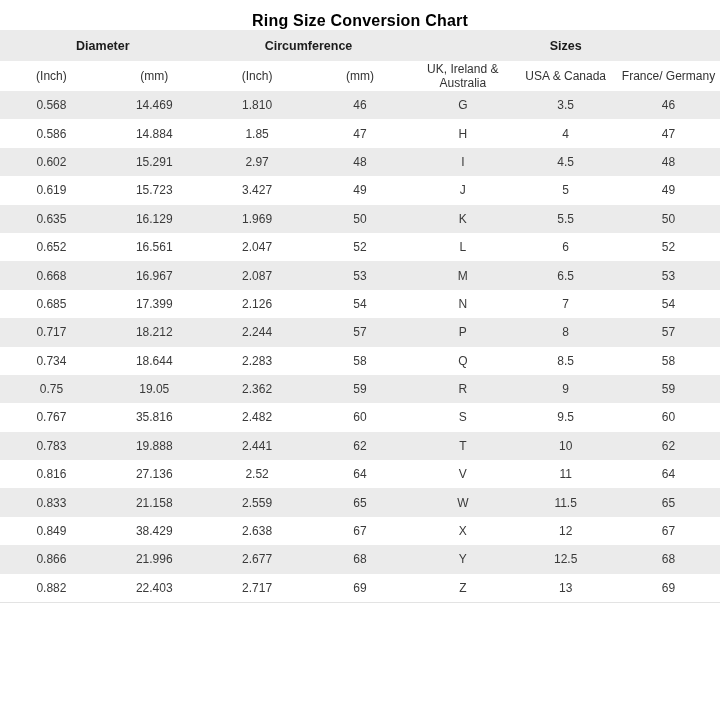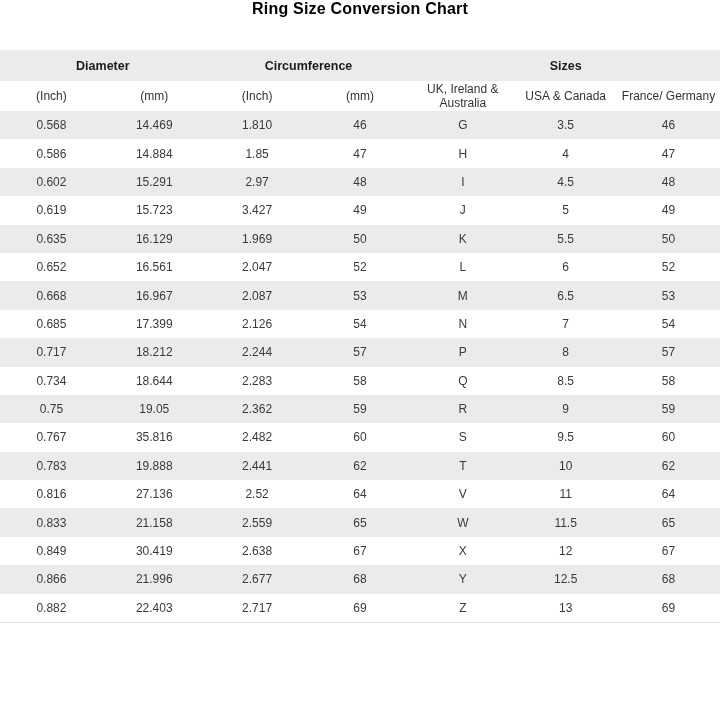--- a/index.html
+++ b/index.html
@@ -9,30 +9,30 @@
     width: 720px;
     font-family: "Liberation Sans", sans-serif;
   }
   .page {
     width: 720px;
     height: 720px;
     overflow: hidden;
     background: #ffffff;
   }
   .title {
+    padding-top: 12px;
     text-align: center;
     font-size: 16px;
     font-weight: bold;
     color: #000000;
     letter-spacing: 0.2px;
   }
   table.ring-table {
     width: 100%;
     border-collapse: collapse;
-    margin-top: 32px;
     table-layout: fixed;
     border-bottom: 1px solid #e3e3e3;
   }
   col.c { width: 14.2857%; }
   th, td {
     text-align: center;
     vertical-align: middle;
     padding: 0 2px;
     font-size: 12px;
     color: #3a3a3a;
@@ -219,21 +219,21 @@
           <td>0.833</td>
           <td>21.158</td>
           <td>2.559</td>
           <td>65</td>
           <td>W</td>
           <td>11.5</td>
           <td>65</td>
         </tr>
         <tr>
           <td>0.849</td>
-          <td>30.419</td>
+          <td>38.429</td>
           <td>2.638</td>
           <td>67</td>
           <td>X</td>
           <td>12</td>
           <td>67</td>
         </tr>
         <tr>
           <td>0.866</td>
           <td>21.996</td>
           <td>2.677</td>

